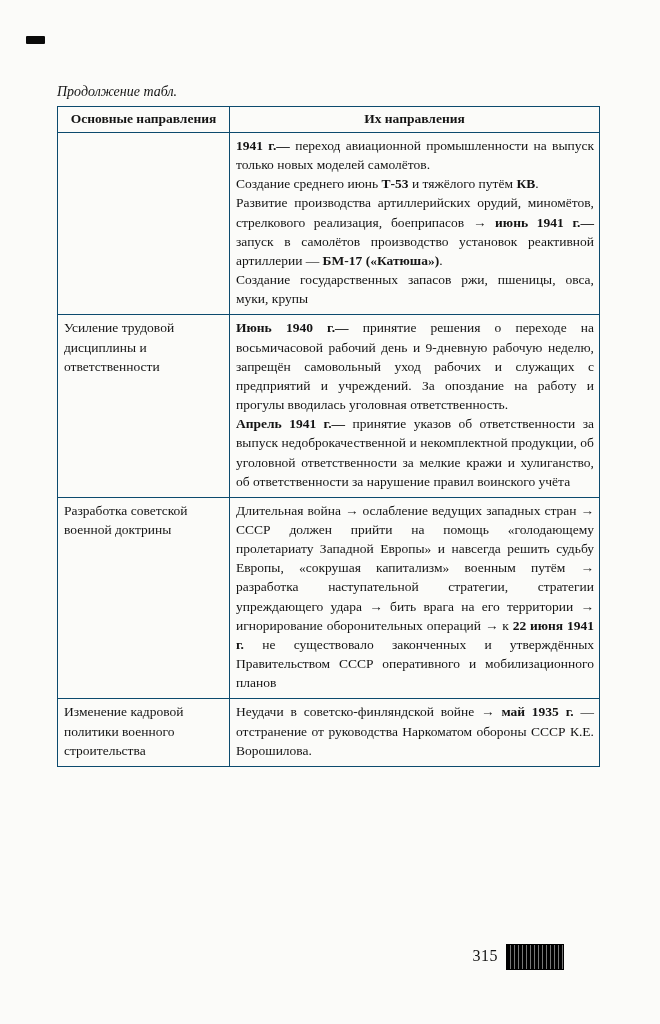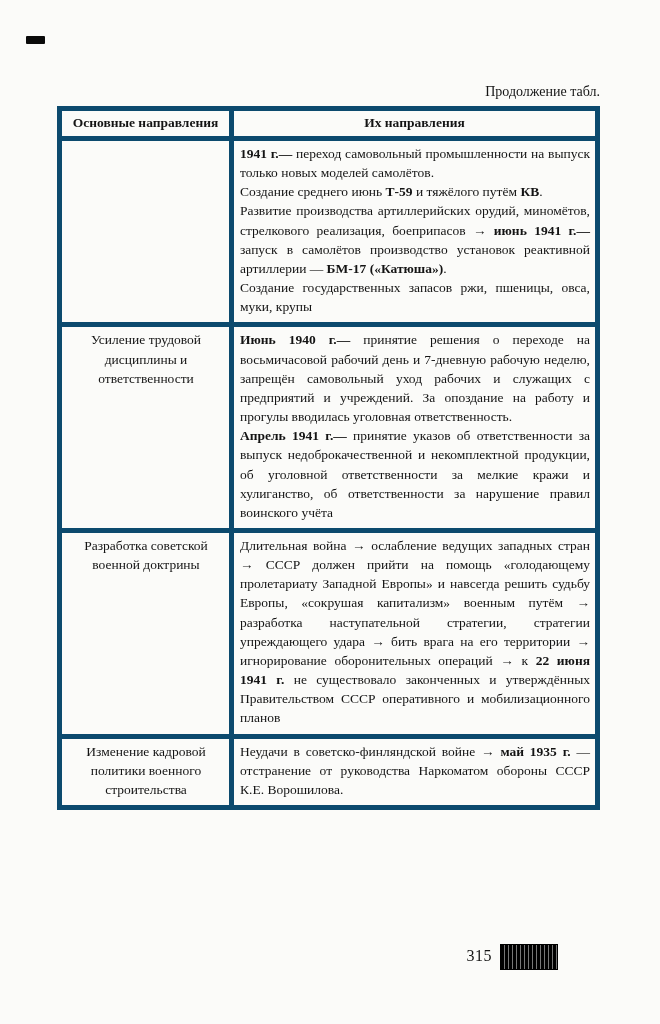--- a/index.html
+++ b/index.html
@@ -12,44 +12,44 @@
     position: relative;
     overflow: hidden;
   }
   .scan-artifact {
     position: absolute; left: 26px; top: 36px;
     width: 19px; height: 8px; background: #0a0a0a;
     border-radius: 1px;
   }
   .continuation {
     position: absolute; left: 57px; top: 84px; width: 543px;
-    text-align: right; font-size: 14px;
+    text-align: left; font-style: italic; font-size: 14px;
   }
   table.scheme {
     position: absolute; left: 57px; top: 106px; width: 543px;
     border-collapse: collapse; table-layout: fixed;
   }
   col.col1 { width: 172px; }
   table.scheme th, table.scheme td {
-    border: 5px solid #0c4a6e;
+    border: 1px solid #0c4a6e;
     vertical-align: top;
   }
   table.scheme th {
     font-weight: bold; text-align: center;
     font-size: 13.5px; padding: 4px 4px 5px 4px;
   }
   table.scheme td {
     font-size: 13.5px; line-height: 1.42;
     padding: 3px 5px 6px 6px;
   }
   td[data-name="implementation-cell"] { text-align: justify; padding-left: 7px; padding-right: 5px; }
-  td[data-name="direction-cell"] { text-align: center; }
+  td[data-name="direction-cell"] { text-align: left; }
   table.scheme p { margin: 0; }
   .footer {
-    position: absolute; left: 12px; top: 944px; width: 572px; height: 28px;
+    position: absolute; left: 18px; top: 944px; width: 572px; height: 28px;
   }
   .page-number {
     position: absolute; right: 92px; top: 3px;
     font-size: 16px; letter-spacing: 0.5px;
   }
   .printer-mark {
     position: absolute; right: 26px; top: 0;
     width: 58px; height: 26px;
     background: repeating-linear-gradient(90deg, #000 0 3px, #777 3px 4px);
     border: 1px solid #000;
@@ -70,32 +70,32 @@
   <thead>
     <tr data-name="table-header-row">
       <th data-name="column-header-directions">Основные направления</th>
       <th data-name="column-header-implementation">Их направления</th>
     </tr>
   </thead>
   <tbody data-name="table-body">
       <tr data-name="table-row">
         <td data-name="direction-cell"></td>
         <td data-name="implementation-cell">
-          <p data-name="paragraph"><b>1941 г.— </b><span>переход самовольный промышленности на выпуск только новых моделей самолётов.</span></p>
-          <p data-name="paragraph"><span>Создание среднего июнь </span><b>Т-59</b><span> и тяжёлого путём </span><b>КВ</b><span>.</span></p>
+          <p data-name="paragraph"><b>1941 г.— </b><span>переход авиационной промышленности на выпуск только новых моделей самолётов.</span></p>
+          <p data-name="paragraph"><span>Создание среднего июнь </span><b>Т-53</b><span> и тяжёлого путём </span><b>КВ</b><span>.</span></p>
           <p data-name="paragraph"><span>Развитие производства артиллерийских орудий, миномётов, стрелкового реализация, боеприпасов → </span><b>июнь 1941 г.— </b><span>запуск в самолётов производство установок реактивной артиллерии — </span><b>БМ-17 («Катюша»)</b><span>.</span></p>
           <p data-name="paragraph"><span>Создание государственных запасов ржи, пшеницы, овса, муки, крупы</span></p>
         </td>
       </tr>
       <tr data-name="table-row">
         <td data-name="direction-cell">
           <p data-name="paragraph"><span>Усиление трудовой дисциплины и ответственности</span></p>
         </td>
         <td data-name="implementation-cell">
-          <p data-name="paragraph"><b>Июнь 1940 г.— </b><span>принятие решения о переходе на восьмичасовой рабочий день и 7-дневную рабочую неделю, запрещён самовольный уход рабочих и служащих с предприятий и учреждений. За опоздание на работу и прогулы вводилась уголовная ответственность.</span></p>
+          <p data-name="paragraph"><b>Июнь 1940 г.— </b><span>принятие решения о переходе на восьмичасовой рабочий день и 9-дневную рабочую неделю, запрещён самовольный уход рабочих и служащих с предприятий и учреждений. За опоздание на работу и прогулы вводилась уголовная ответственность.</span></p>
           <p data-name="paragraph"><b>Апрель 1941 г.— </b><span>принятие указов об ответственности за выпуск недоброкачественной и некомплектной продукции, об уголовной ответственности за мелкие кражи и хулиганство, об ответственности за нарушение правил воинского учёта</span></p>
         </td>
       </tr>
       <tr data-name="table-row">
         <td data-name="direction-cell">
           <p data-name="paragraph"><span>Разработка советской военной доктрины</span></p>
         </td>
         <td data-name="implementation-cell">
           <p data-name="paragraph"><span>Длительная война → ослабление ведущих западных стран → СССР должен прийти на помощь «голодающему пролетариату Западной Европы» и навсегда решить судьбу Европы, «сокрушая капитализм» военным путём → разработка наступательной стратегии, стратегии упреждающего удара → бить врага на его территории → игнорирование оборонительных операций → к </span><b>22 июня 1941 г.</b><span> не существовало законченных и утверждённых Правительством СССР оперативного и мобилизационного планов</span></p>
         </td>

